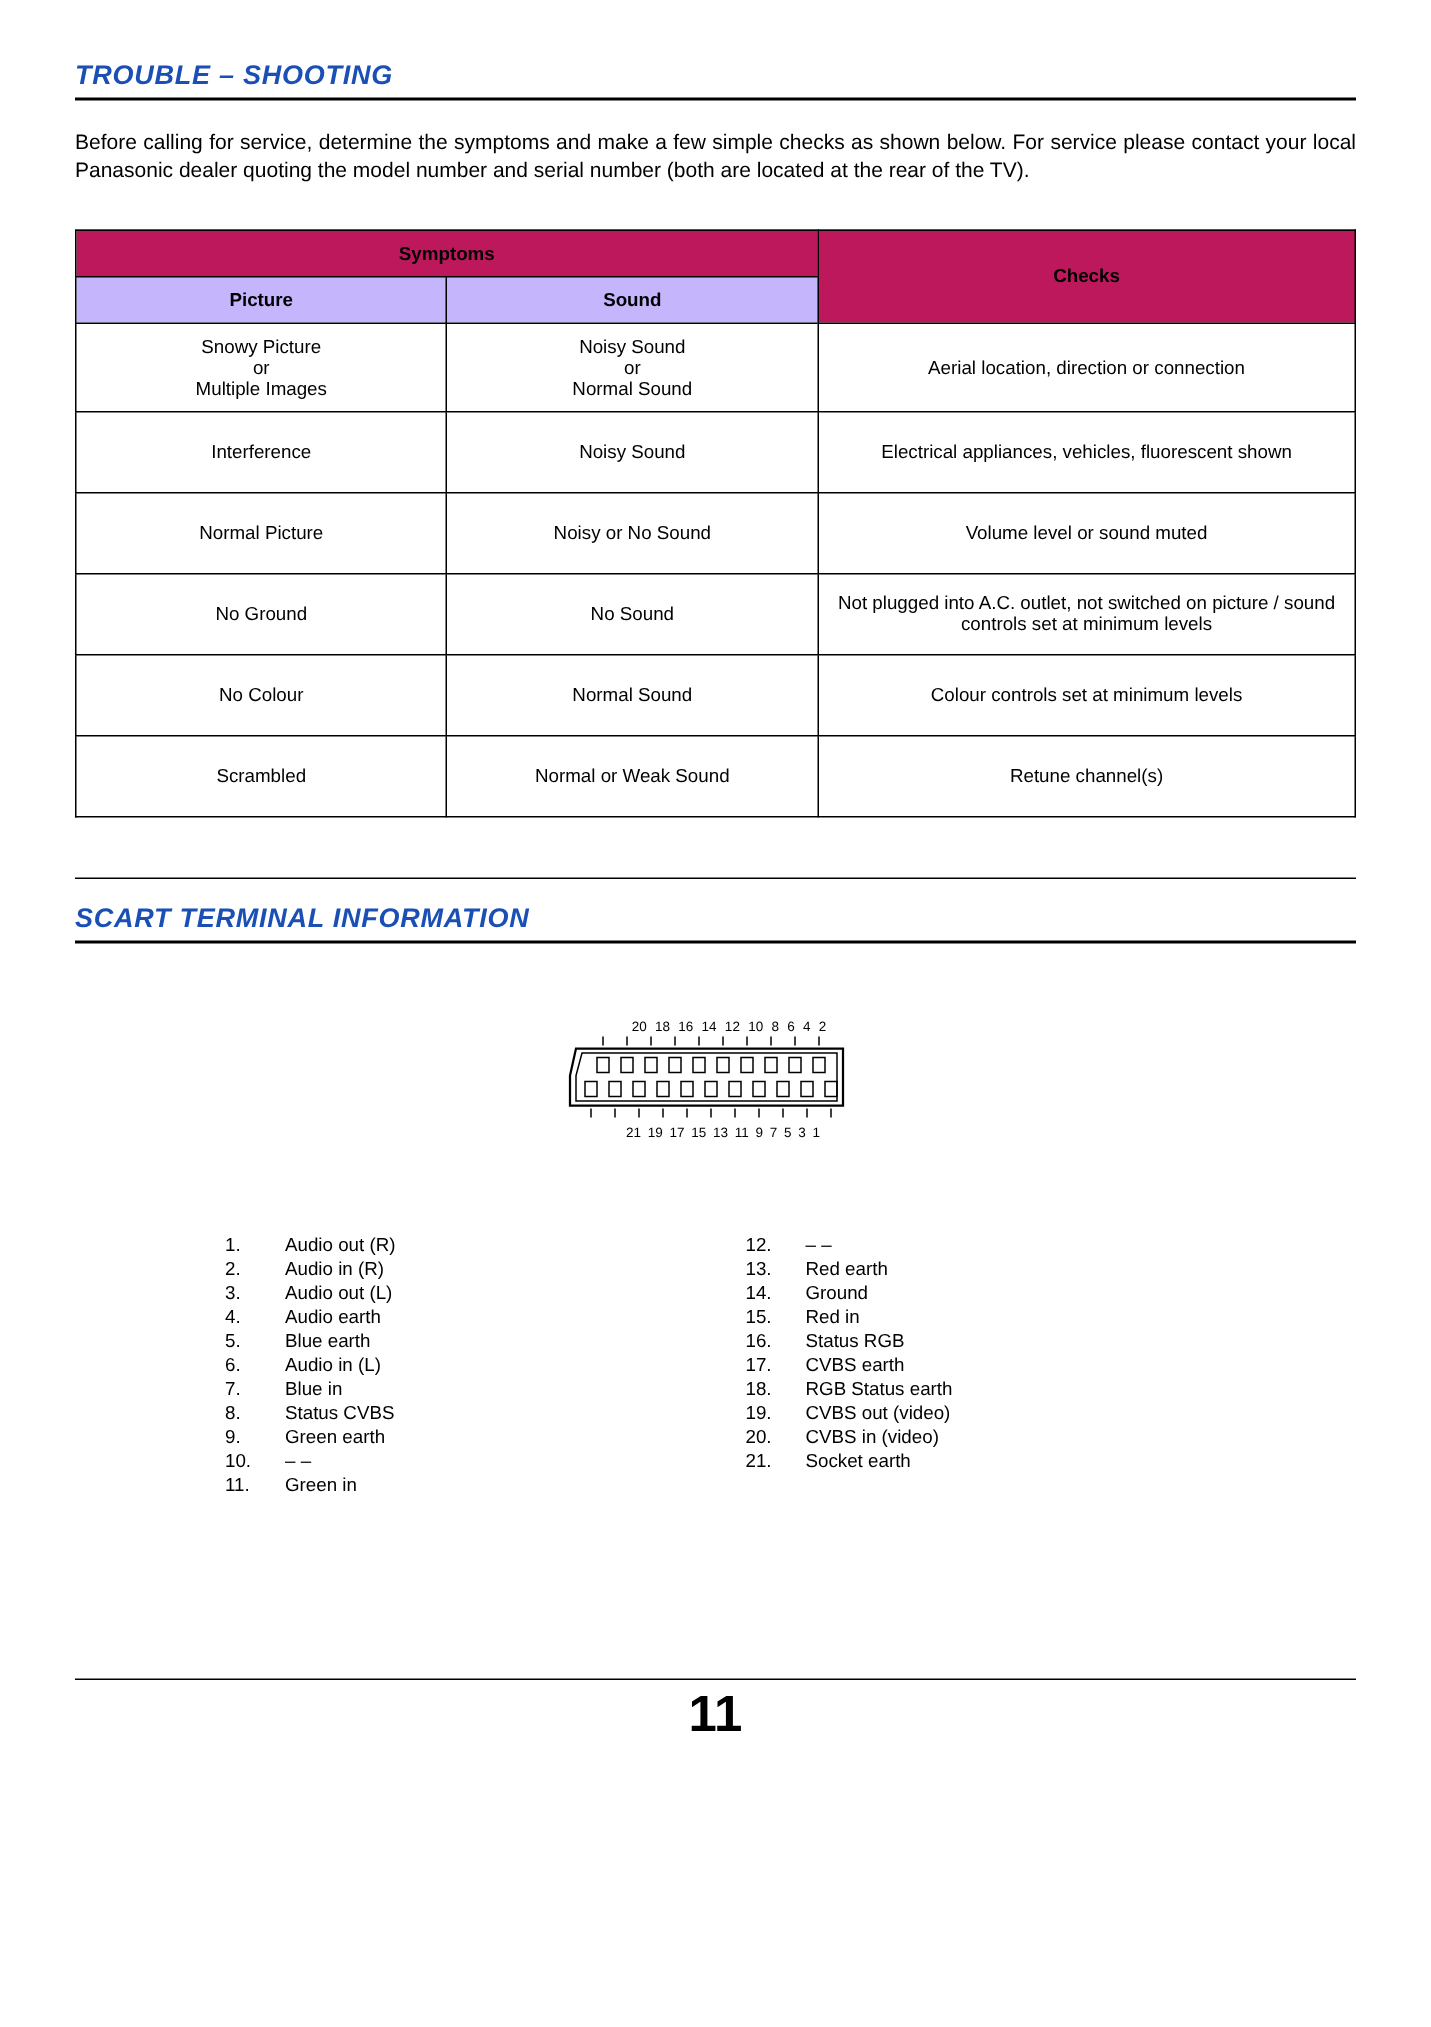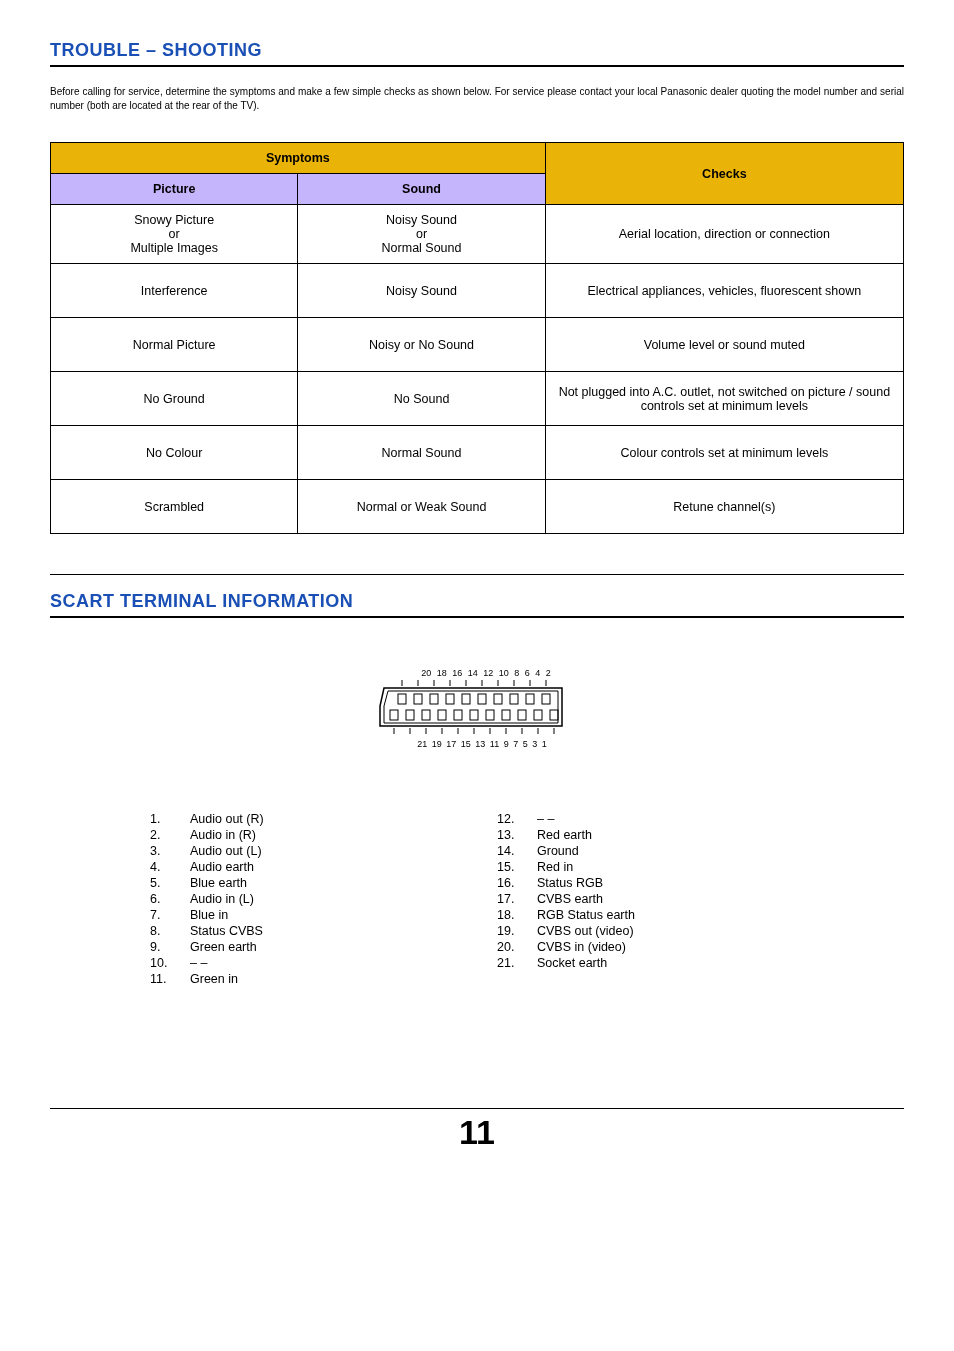--- a/index.html
+++ b/index.html
@@ -13,37 +13,38 @@
     width: 954px;
   }
   .rule-thick { border-top: 2.5px solid #000; margin: 4px 0 18px 0; }
   .rule-thin { border-top: 1px solid #000; margin: 2px 0 16px 0; }
   h1.section {
     color: #1a4fb5;
     font-weight: bold;
     letter-spacing: 0.5px;
     font-size: 18px;
     margin: 0 0 4px 0;
+    font-style: italic;
   }
   h1.section.tight { margin-bottom: 2px; }
-  .intro { margin: 0 0 30px 0; line-height: 1.35; text-align: justify; font-size: 10px; }
+  .intro { margin: 0 0 30px 0; line-height: 1.35; text-align: justify; font-size: 14px; }
   table.trouble {
     width: 100%;
     border-collapse: collapse;
     border: 1px solid #000;
     margin-bottom: 40px;
   }
   table.trouble th, table.trouble td {
     border: 1px solid #000;
     padding: 8px 10px;
     vertical-align: middle;
     font-size: 12.5px;
   }
   table.trouble th { font-weight: bold; }
-  .hdr-grey { background: #eab308; }
+  .hdr-grey { background: #be185d; }
   .hdr-grey-light { background: #c4b5fd; }
   .col-sym { text-align: center; }
   .col-check { text-align: center; padding-left: 14px; }
   td.tall { height: 54px; }
   .scart-diagram { text-align: center; margin: 50px 0 60px 0; }
   .pin-labels { font-size: 9px; letter-spacing: 0px; }
   .pins-columns {
     display: flex;
     gap: 40px;
     padding: 0 100px;

